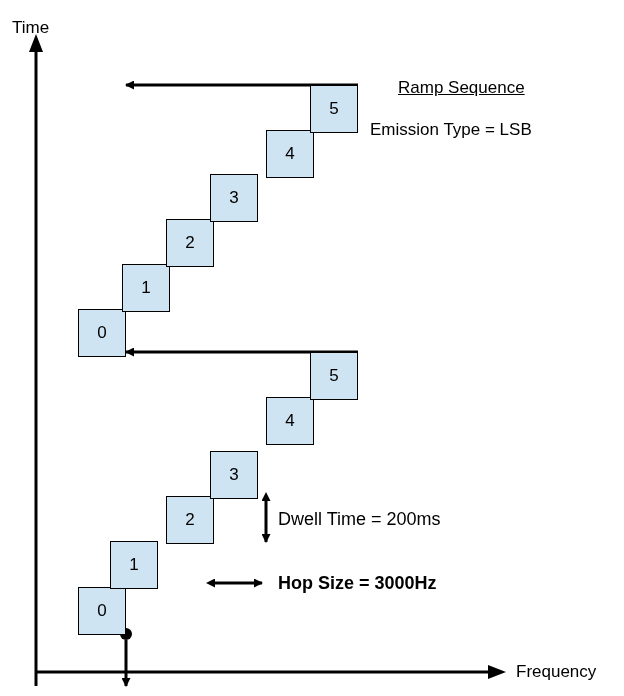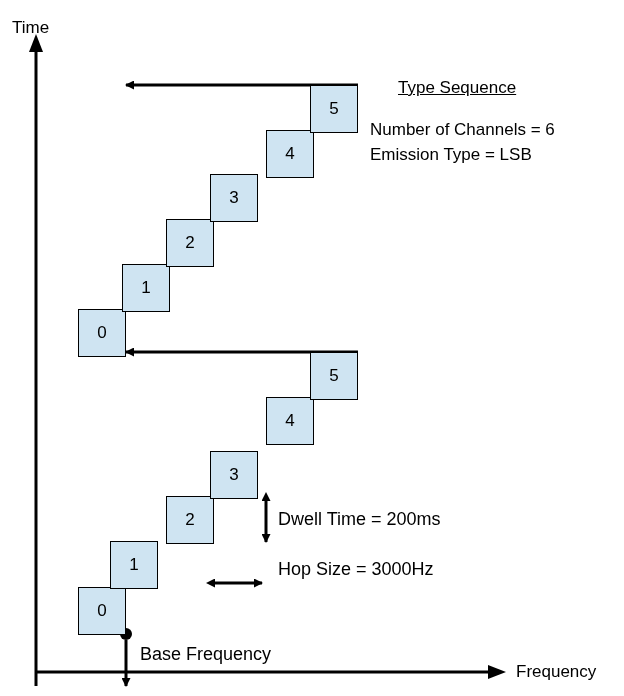--- a/index.html
+++ b/index.html
@@ -110,22 +110,20 @@
   <div class="cell" style="left:310px; top:85px;">5</div>
 
   <div class="cell" style="left:78px; top:587px;">0</div>
   <div class="cell" style="left:110px; top:541px;">1</div>
   <div class="cell" style="left:166px; top:496px;">2</div>
   <div class="cell" style="left:210px; top:451px;">3</div>
   <div class="cell" style="left:266px; top:397px;">4</div>
   <div class="cell" style="left:310px; top:352px;">5</div>
 
   <div class="panel">
-    <div class="panel-title">Type Sequence</div>
-    <div class="panel-line">Number of Channels = 6</div>
+    <div class="panel-title">Ramp Sequence</div>
     <div class="panel-line">Emission Type = LSB</div>
   </div>
 
   <div class="annot" style="left:278px; top:509px;">Dwell Time = 200ms</div>
-  <div class="annot" style="left:278px; top:559px;">Hop Size = 3000Hz</div>
-  <div class="annot" style="left:140px; top:644px;">Base Frequency</div>
+  <div class="annot" style="left:278px; top:573px;font-weight:bold;">Hop Size = 3000Hz</div>
 
 </div>
 
 </body></html>

